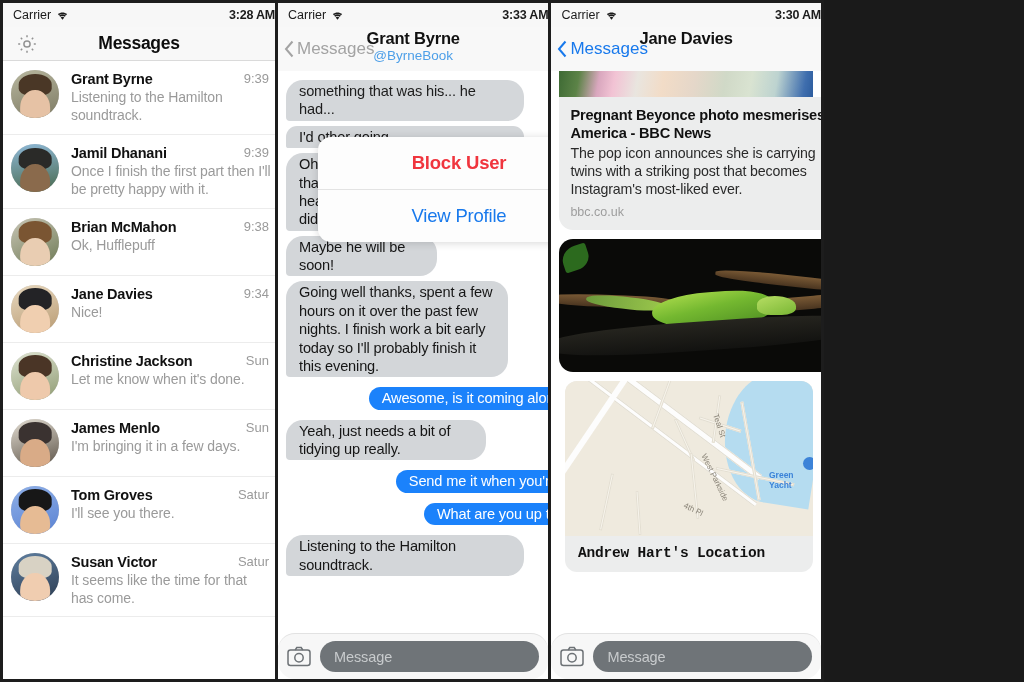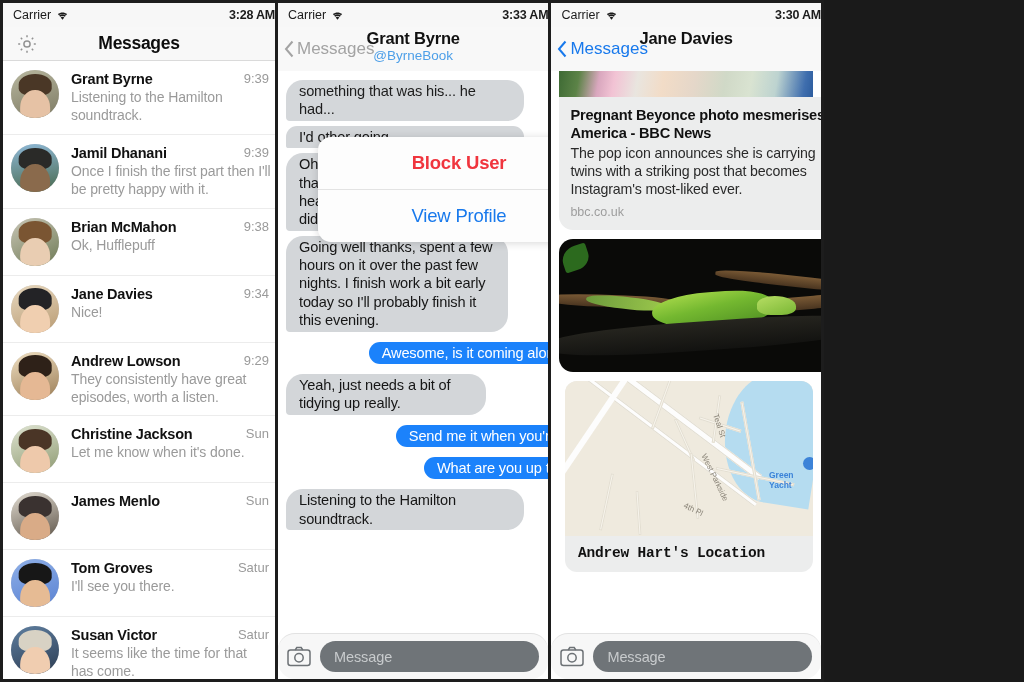--- a/index.html
+++ b/index.html
@@ -460,32 +460,20 @@
           <div class="av-hair" style="background:#232326"></div>
           <div class="av-face" style="background:#f0cfb0"></div>
         </div>
         <div class="row-body">
           <div class="row-name">Jane Davies</div>
           <div class="row-prev">Nice!</div>
         </div>
         <div class="row-time">9:34</div>
       </div>
 
-      <div class="row">
-        <div class="avatar">
-          <div class="av-inner" style="background:linear-gradient(160deg,#f0e0c2,#9a7c55)"></div>
-          <div class="av-hair" style="background:#2e2118"></div>
-          <div class="av-face" style="background:#e5b894"></div>
-        </div>
-        <div class="row-body">
-          <div class="row-name">Andrew Lowson</div>
-          <div class="row-prev">They consistently have great episodes, worth a listen.</div>
-        </div>
-        <div class="row-time">9:29</div>
-      </div>
 
       <div class="row">
         <div class="avatar">
           <div class="av-inner" style="background:linear-gradient(160deg,#dfe4d2,#8e9a72)"></div>
           <div class="av-hair" style="background:#4a3526"></div>
           <div class="av-face" style="background:#eec9ab"></div>
         </div>
         <div class="row-body">
           <div class="row-name">Christine Jackson</div>
           <div class="row-prev">Let me know when it's done.</div>
@@ -494,20 +482,21 @@
       </div>
 
       <div class="row">
         <div class="avatar">
           <div class="av-inner" style="background:linear-gradient(160deg,#e3ddd2,#5c5348)"></div>
           <div class="av-hair" style="background:#3a3230"></div>
           <div class="av-face" style="background:#d9ab87"></div>
         </div>
         <div class="row-body">
           <div class="row-name">James Menlo</div>
+          <div class="row-prev">I'm bringing it in a few days.</div>
         </div>
         <div class="row-time">Sun</div>
       </div>
 
       <div class="row">
         <div class="avatar">
           <div class="av-inner" style="background:linear-gradient(160deg,#8fb0e8,#5a82d2)"></div>
           <div class="av-hair" style="background:#171717"></div>
           <div class="av-face" style="background:#e6bb94"></div>
         </div>
@@ -559,20 +548,21 @@
         <div class="nav-name">Grant Byrne</div>
         <div class="nav-handle">@ByrneBook</div>
       </div>
     </div>
 
     <div class="thread">
 
       <div class="bubble in" style="max-width:88%;opacity:.97">something that was his... he had...</div>
       <div class="bubble in" style="max-width:88%">I'd other going</div>
       <div class="bubble in">Oh, he did. Was more his fault than mine, but I didn't really hear anything negative. He didn't seem too concerned.</div>
+      <div class="bubble in" style="max-width:56%">Maybe he will be soon!</div>
       <div class="bubble in">Going well thanks, spent a few hours on it over the past few nights. I finish work a bit early today so I'll probably finish it this evening.</div>
 
       <div class="row-out">
         <div class="bubble out">Awesome, is it coming along we</div>
       </div>
 
       <div class="bubble in" style="max-width:74%">Yeah, just needs a bit of tidying up really.</div>
 
       <div class="row-out">
         <div class="bubble out">Send me it when you're do</div>

